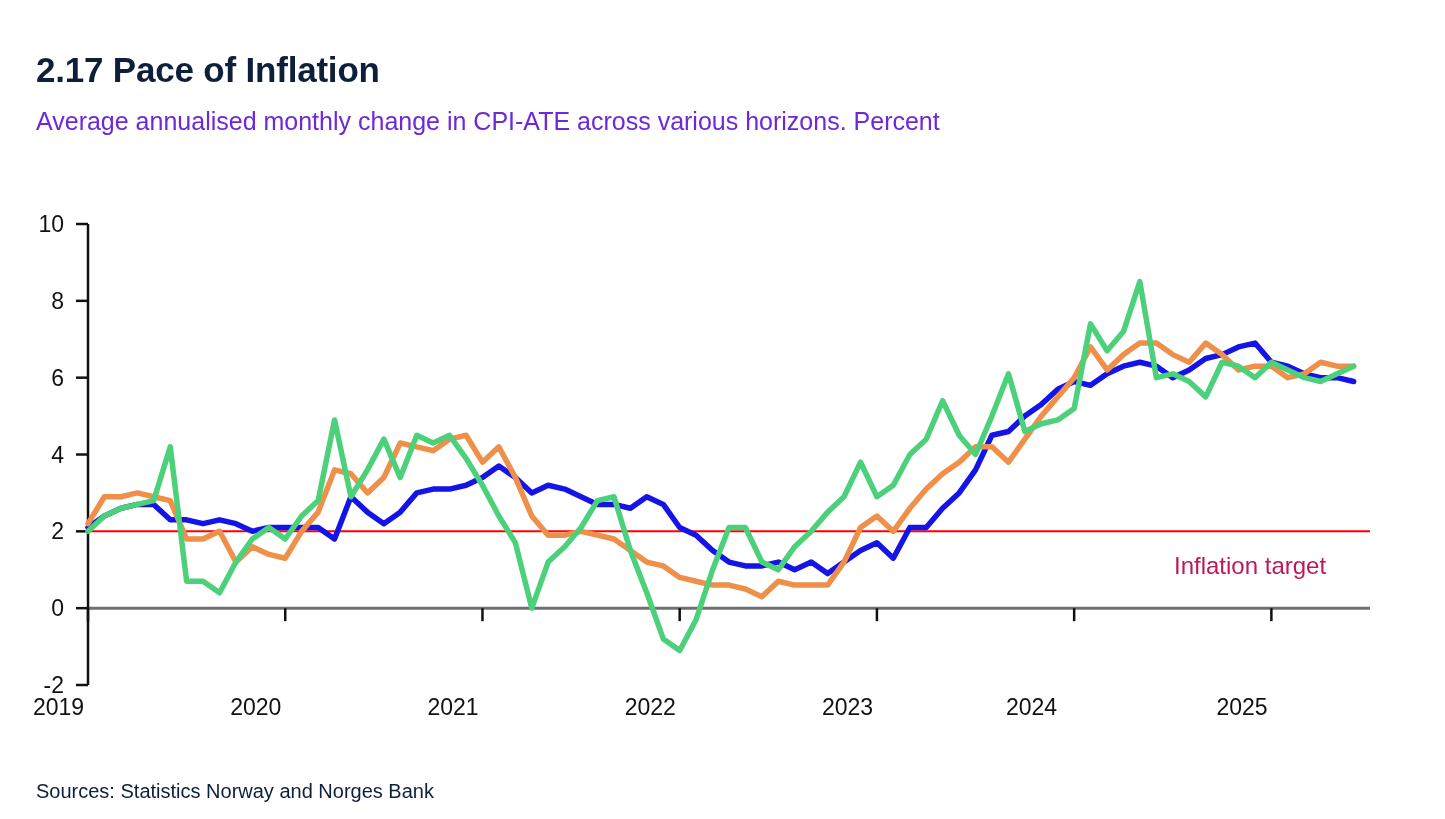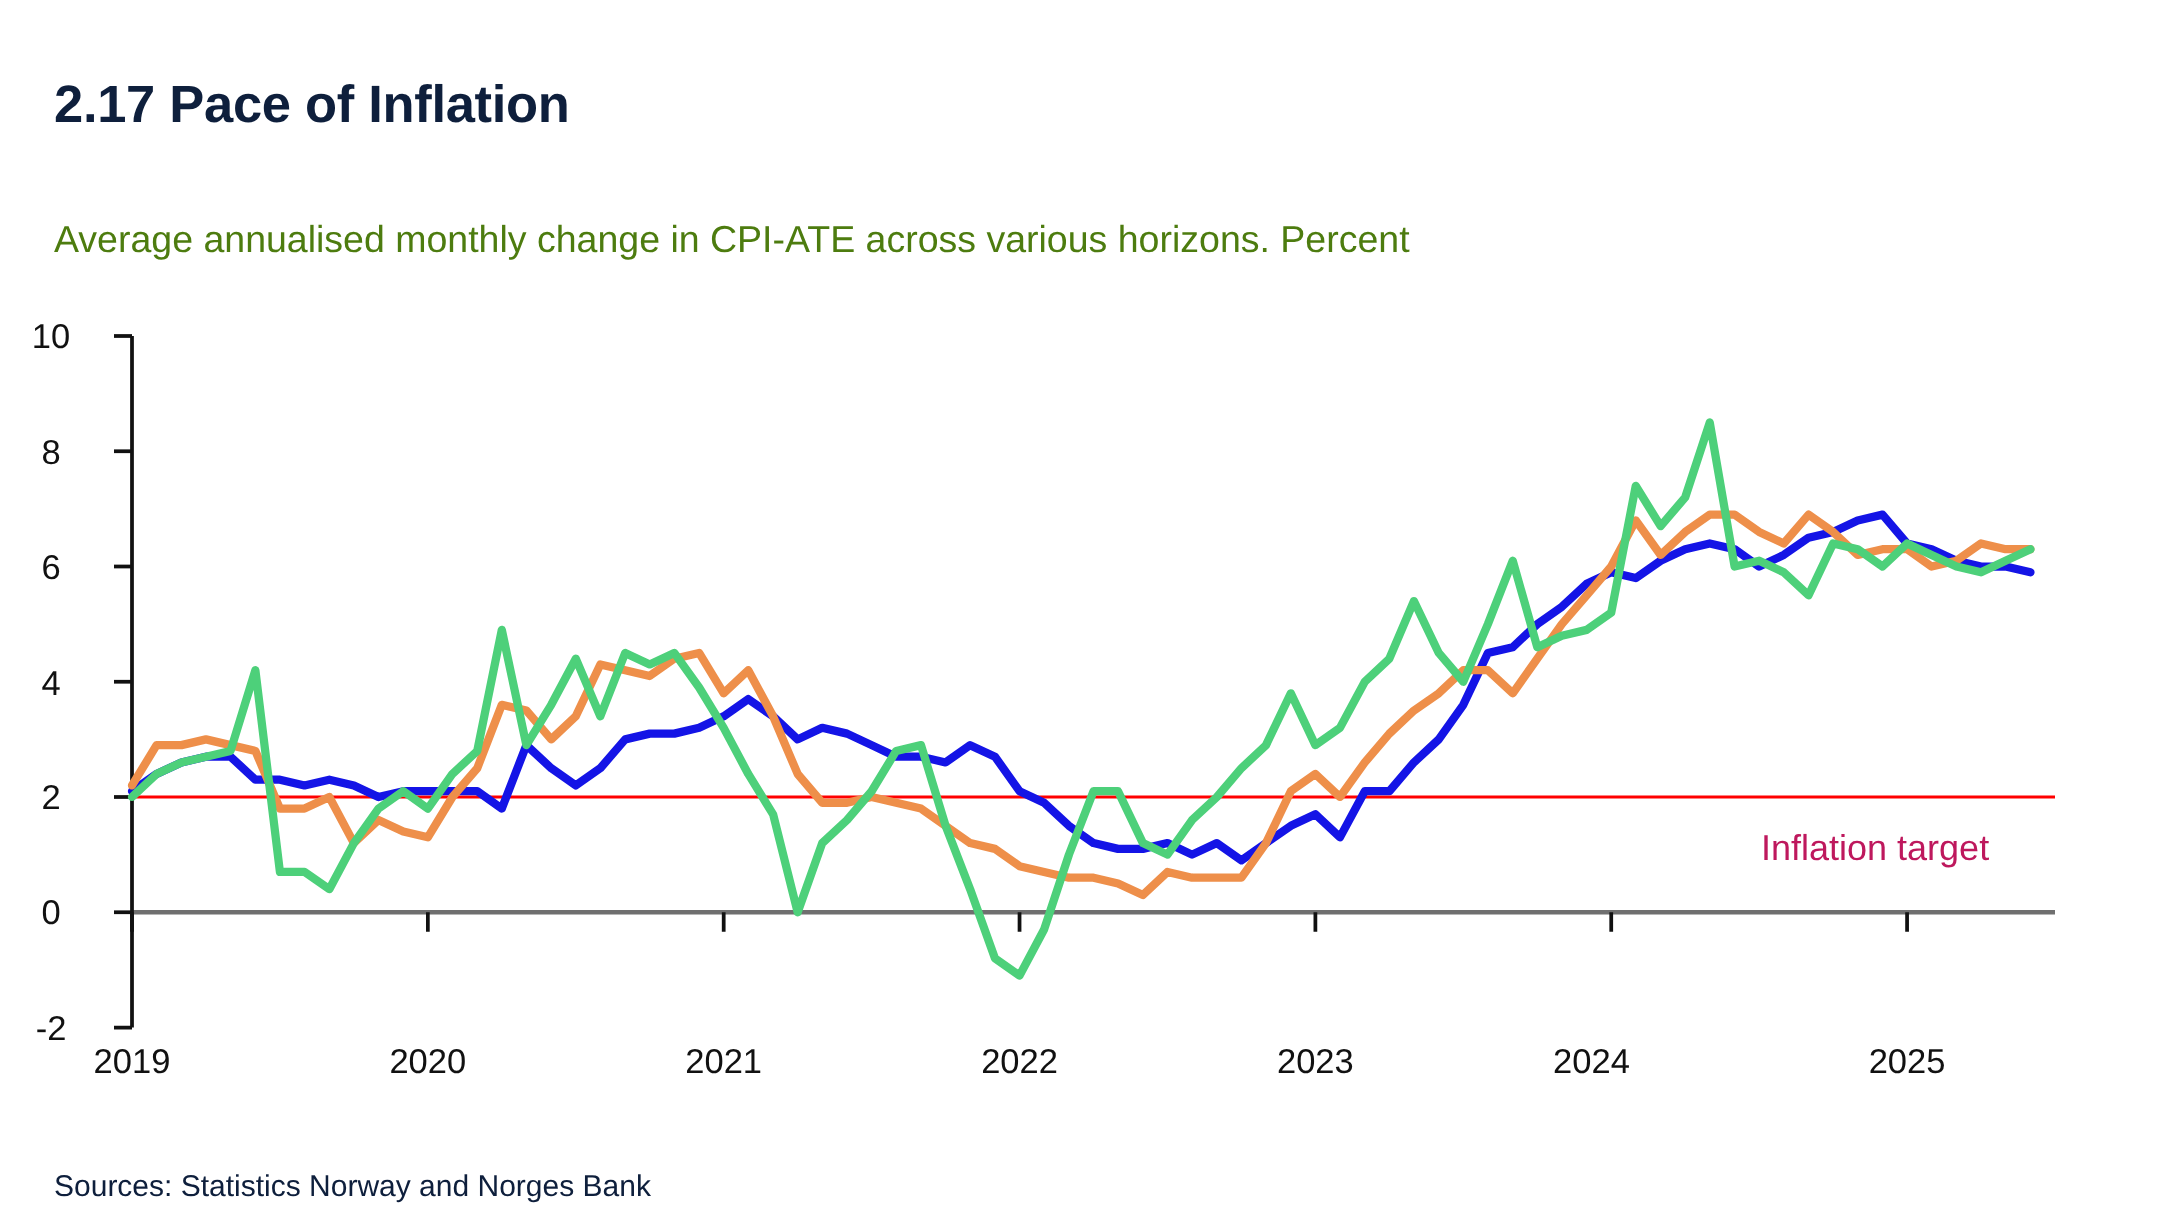--- a/index.html
+++ b/index.html
@@ -9,34 +9,34 @@
     color:#0e1f3c;overflow:hidden;position:relative;
   }
   .figure{position:absolute;left:0;top:0;width:1352px;height:819px;}
   .title{
     position:absolute;left:36px;top:50px;
     font-size:35px;font-weight:700;letter-spacing:-0.2px;
     color:#0e1f3c;white-space:nowrap;
   }
   .subtitle{
     position:absolute;left:36px;top:107px;
-    font-size:25px;font-weight:400;color:#4d7c0f;white-space:nowrap;margin-top:39px;
+    font-size:25px;font-weight:400;color:#6d28d9;white-space:nowrap;
   }
   .source{
     position:absolute;left:36px;top:780px;
     font-size:20px;font-weight:400;color:#0e1f3c;white-space:nowrap;
   }
   .plot{position:absolute;left:0;top:0;width:1445px;height:819px;}
   .ytick-label{
     position:absolute;font-size:23px;color:#111111;
-    text-align:center;width:60px;transform:translateY(-13px);
+    text-align:right;width:60px;transform:translateY(-13px);
   }
   .xtick-label{
     position:absolute;font-size:23px;color:#111111;
-    text-align:center;width:110px;transform:translateX(-55px);
+    width:110px;transform:translateX(-55px);
     top:694px;
   }
   .annot{
     position:absolute;font-size:24px;color:#be185d;white-space:nowrap;
   }
   .legend{
     position:absolute;left:0;top:735px;width:1445px;
     display:flex;justify-content:center;align-items:center;gap:52px;
   }
   .legend-item{display:flex;align-items:center;gap:6px;}

